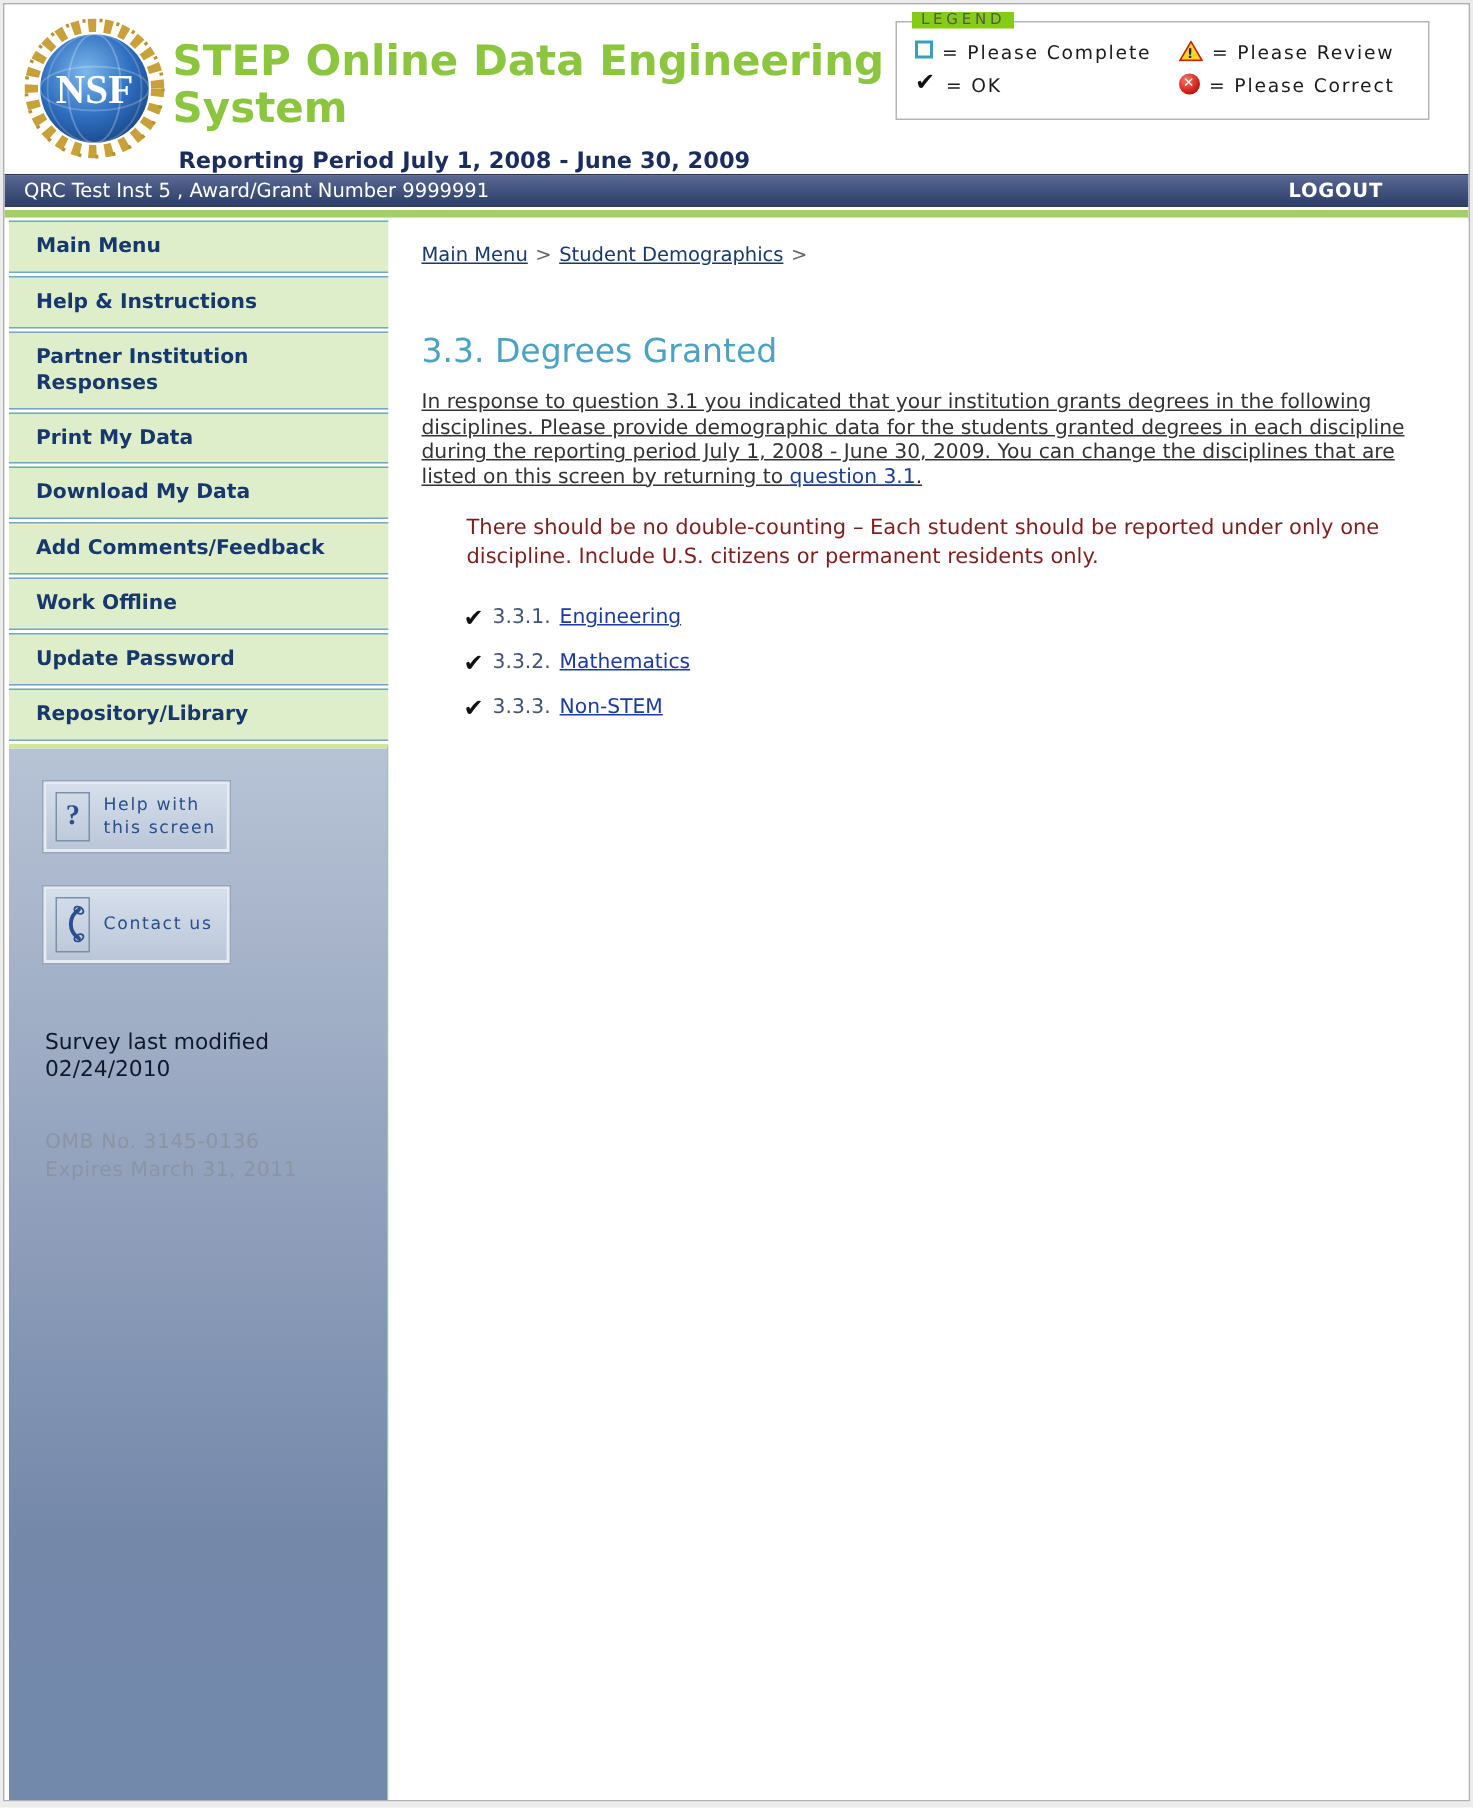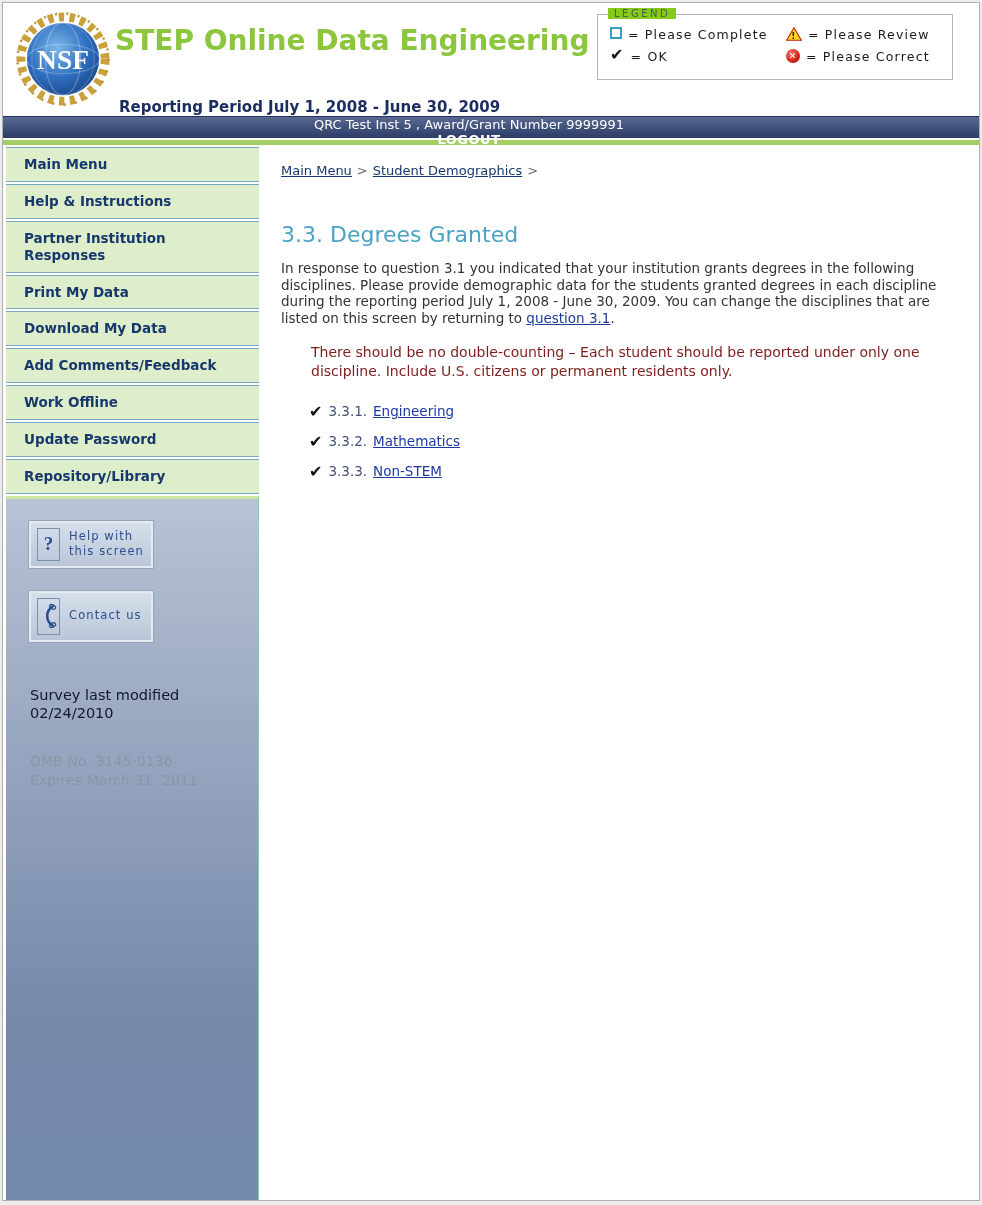--- a/index.html
+++ b/index.html
@@ -28,21 +28,21 @@
   .icon-error { width:14px; height:14px; border-radius:50%;
                 background:radial-gradient(circle at 35% 30%, #f4766a, #d42a1e 55%, #8f0000);
                 color:#fff; font-size:9px; font-weight:bold; display:inline-flex;
                 align-items:center; justify-content:center; line-height:1; }
   .icon-warning { width:16px; height:14px; display:inline-block; }
 
   
   .topbar { height:22px; background:linear-gradient(180deg,#5a6992 0%,#43547f 45%,#2c3c66 100%);
             border-top:1px solid #27335a; color:#fff; font-size:13px;
             display:flex; align-items:center; justify-content:space-between;
-            padding:0 57px 0 13px;flex-direction:column; }
+            padding:0 57px 0 13px; }
   .logout { font-weight:bold; letter-spacing:.5px; color:#fff; cursor:pointer; text-decoration:none; }
   .green-divider { height:5px; background:#A3CE62; margin:2px 0; }
 
   
   .content-row { display:flex; height:1056px; }
   .sidebar { width:256px; flex:none; display:flex; flex-direction:column; background:#fff; }
   .main { flex:1; background:#fff; padding:16px 18px 0 22px; }
 
   
   .menu { padding:0 0 0 3px; }
@@ -65,21 +65,21 @@
   .q-glyph { font-family:"Liberation Serif",serif; font-weight:bold; font-size:19px; color:#2a4e8e; }
   .btn-label { font-size:11.5px; color:#2a4e8e; letter-spacing:1.1px; line-height:1.35; }
   .survey-modified { margin:44px 0 0 24px; font-size:14.5px; color:#10182c; line-height:1.25; }
   .omb { margin:30px 0 0 24px; font-size:13.5px; color:#8b94a4; letter-spacing:.4px; line-height:1.4; }
 
   
   .breadcrumb { font-size:13px; color:#666; }
   .breadcrumb a { color:#17396e; }
   .bc-sep { margin:0 5px; color:#666; }
   .page-heading { margin:44px 0 13px 0; font-size:22px; color:#4BA3C3; font-weight:normal; }
-  .intro { width:688px; font-size:13.5px; color:#333; line-height:16.5px; }
+  .intro { width:688px; font-size:13.5px; color:#333; line-height:16.5px;text-decoration:underline; }
   .intro a { color:#1d3d99; }
   .warning { margin:17px 0 0 30px; width:650px; font-size:14px; font-weight:normal;
              color:#7f1d1d; line-height:19px; }
   .disciplines { margin:15px 0 0 28px; }
   .disc-row { display:flex; align-items:center; gap:6px; font-size:13.5px; height:30px; }
   .disc-check { color:#111; font-size:16px; font-weight:bold; }
   .disc-num { color:#44527a; }
   .disc-row a { color:#1d3aa0; }
 </style>
 </head>
@@ -99,20 +99,21 @@
       <circle cx="48" cy="48" r="43" fill="none" stroke="#c9a13b" stroke-width="9" stroke-dasharray="5.5 5.5"></circle>
       <circle cx="48" cy="48" r="46.5" fill="none" stroke="#b8922f" stroke-width="2.5" stroke-dasharray="2 9.7"></circle>
       <circle cx="48" cy="48" r="37" fill="url(#globe)"></circle>
       <ellipse cx="48" cy="48" rx="18" ry="37" fill="none" stroke="rgba(255,255,255,0.25)" stroke-width="1.3"></ellipse>
       <ellipse cx="48" cy="48" rx="32" ry="37" fill="none" stroke="rgba(255,255,255,0.18)" stroke-width="1.3"></ellipse>
       <ellipse cx="48" cy="48" rx="37" ry="15" fill="none" stroke="rgba(255,255,255,0.22)" stroke-width="1.3"></ellipse>
       <text x="48" y="58" text-anchor="middle" font-family="Liberation Serif, serif" font-weight="bold" font-size="28" fill="#ffffff">NSF</text>
     </svg>
     <div class="app-title">
       <div>STEP Online Data Engineering</div>
+      <div>System</div>
     </div>
     <div class="reporting-period">Reporting Period July 1, 2008 - June 30, 2009</div>
 
     <div class="legend-box">
       <div class="legend-title">LEGEND</div>
       <div class="legend-grid">
         <div class="legend-item">
           <span class="icon-checkbox"></span>
           <span>= Please Complete</span>
         </div>

